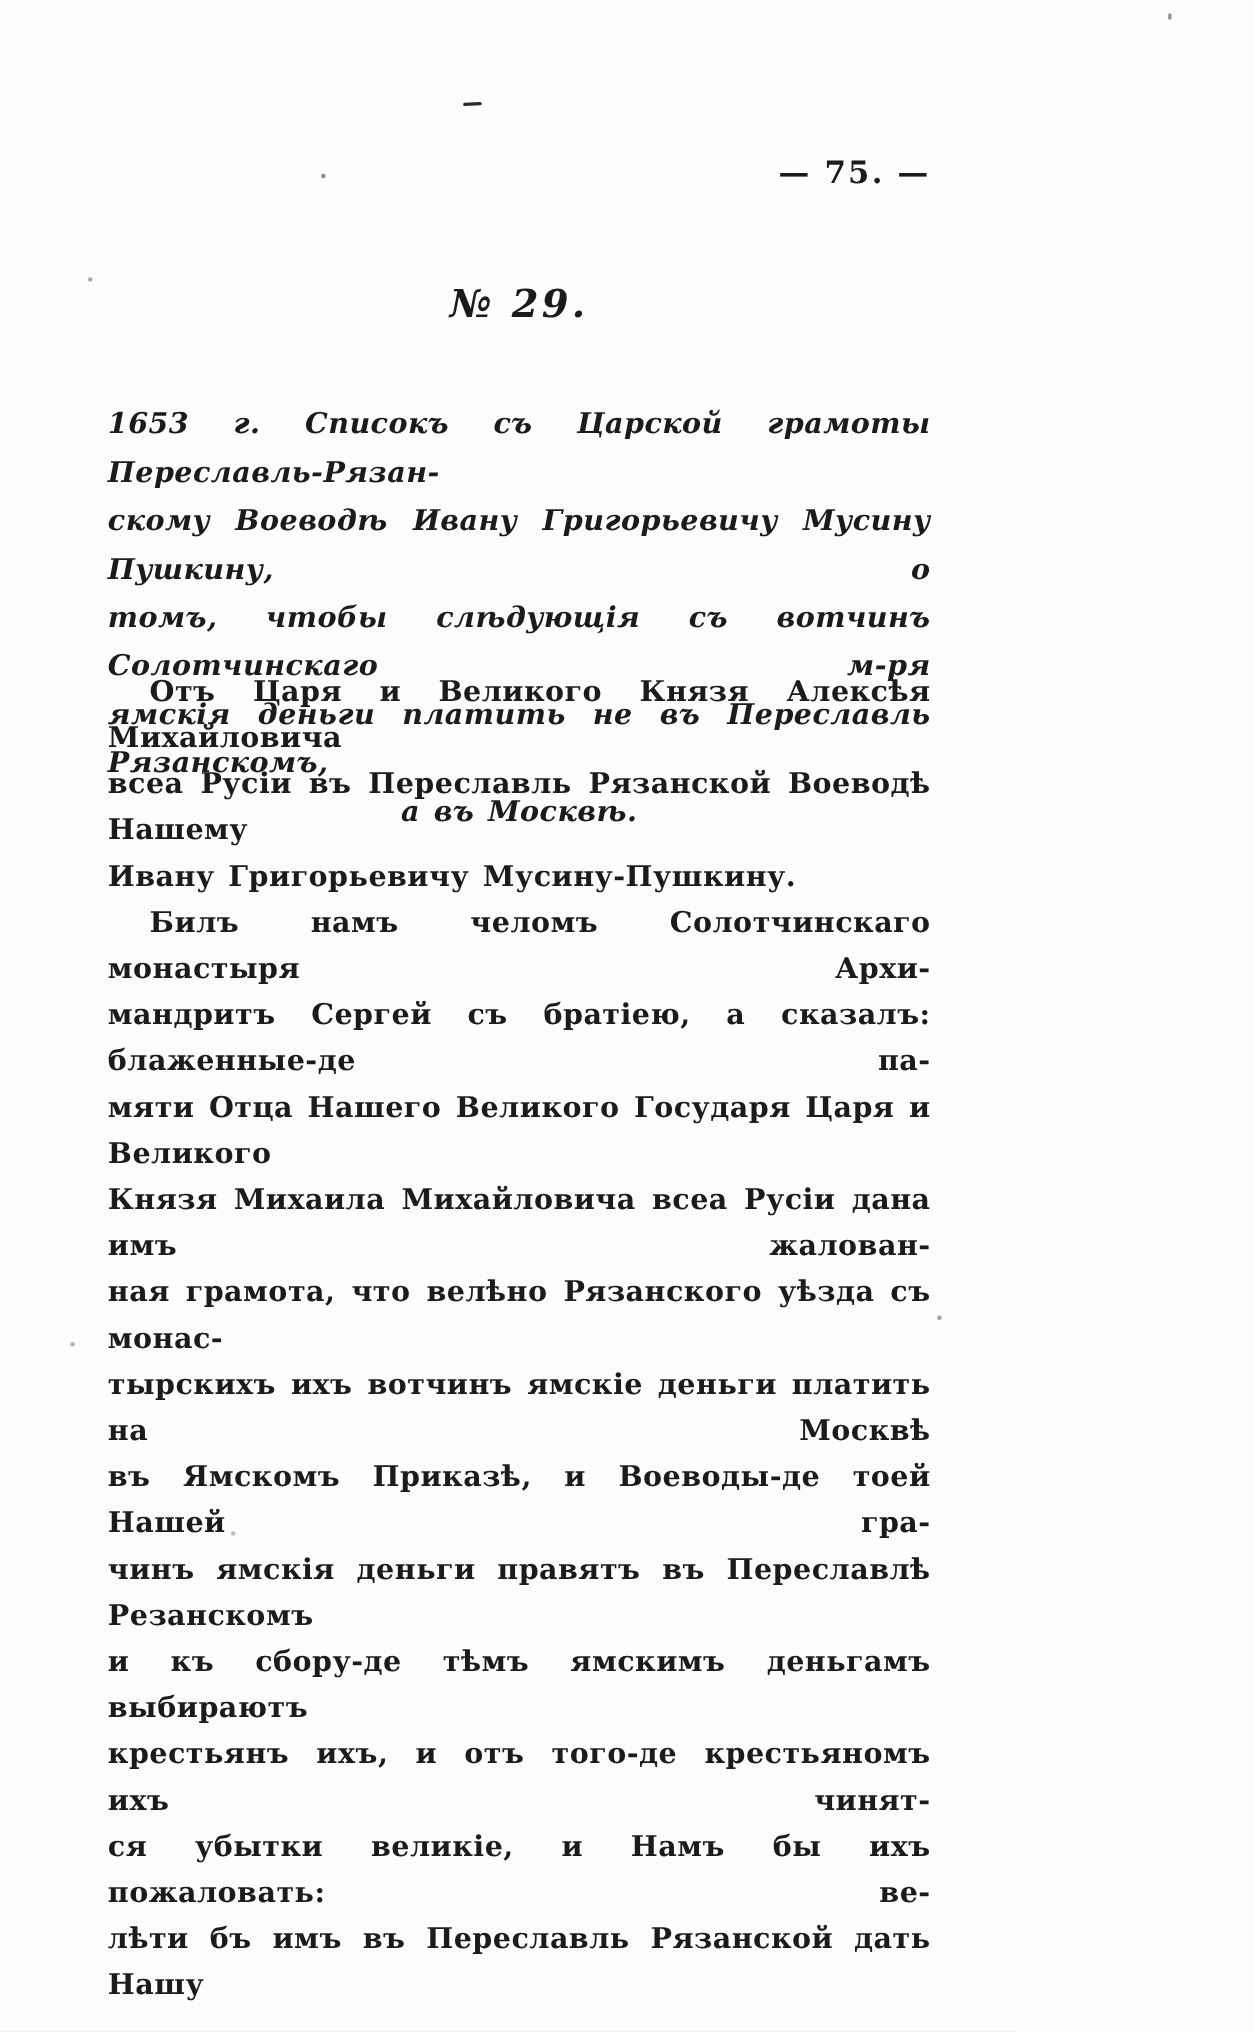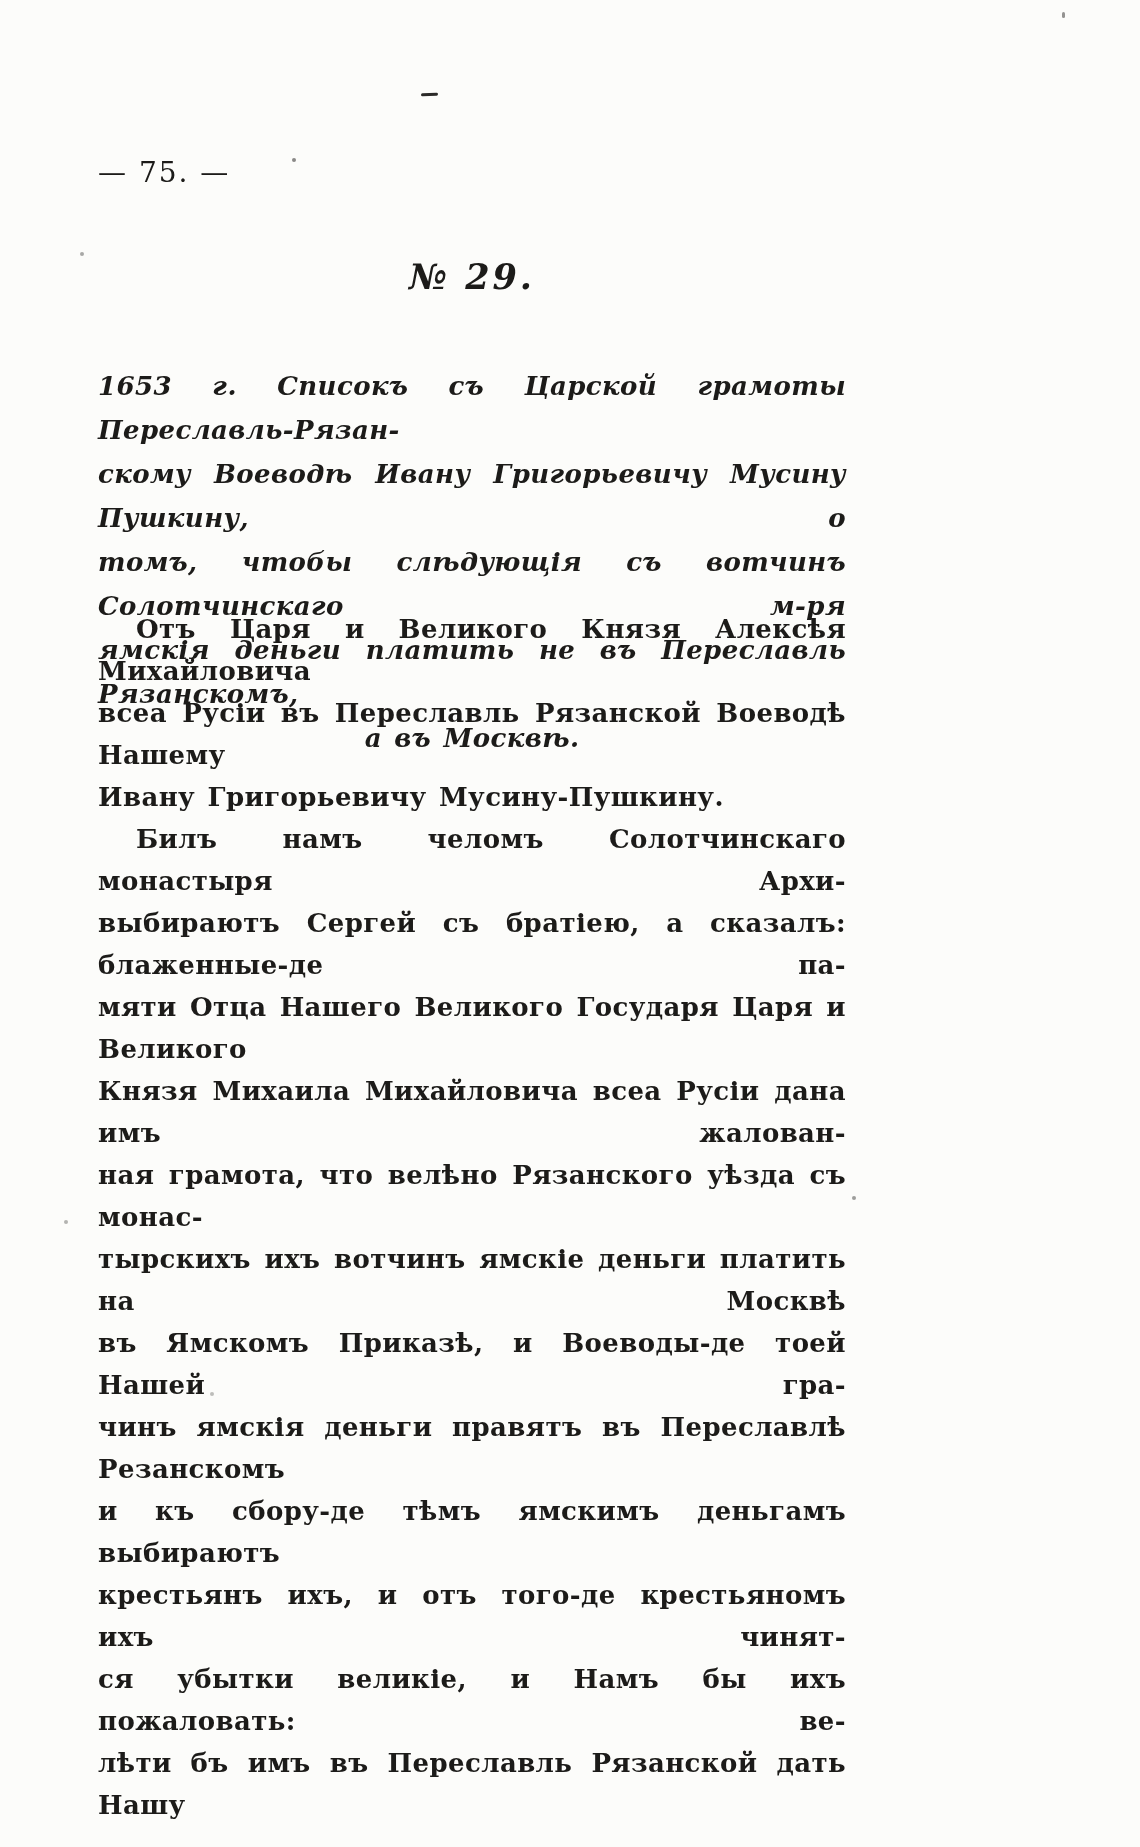--- a/index.html
+++ b/index.html
@@ -23,23 +23,23 @@
   .a-dot2{left:80px;top:252px;width:4px;height:4px;opacity:.4;border-radius:50%;}
   .a-dot3{left:1062px;top:12px;width:3px;height:6px;opacity:.5;}
   .a-dot4{left:852px;top:1196px;width:4px;height:4px;opacity:.45;border-radius:50%;}
   .a-dot5{left:64px;top:1220px;width:4px;height:4px;opacity:.35;border-radius:50%;}
   .a-dot6{left:210px;top:1392px;width:4px;height:4px;opacity:.3;border-radius:50%;}
 
   .content{
     position:absolute;left:98px;top:0;width:748px;
   }
   .page-number{
-    position:absolute;top:156px;left:0;width:100%;
-    text-align:left;
-    font-size:28px;font-weight:400;
+    position:absolute;top:140px;left:0;width:100%;
+    text-align:right;
+    font-size:28px;font-weight:700;
     letter-spacing:2px;
   }
   .doc-number{
     position:absolute;top:256px;left:0;width:100%;
     text-align:center;
     font-size:35px;font-weight:700;font-style:italic;
     letter-spacing:3px;
   }
   .header-block{
     position:absolute;top:364px;left:0;width:100%;
@@ -93,21 +93,21 @@
     </div>
 
     <div class="body-block">
       <div>
         <div class="line j indent">Отъ Царя и Великого Князя Алексѣя Михайловича</div>
         <div class="line j">всеа Русіи въ Переславль Рязанской Воеводѣ Нашему</div>
         <div class="line left">Ивану Григорьевичу Мусину-Пушкину.</div>
       </div>
       <div>
         <div class="line j indent">Билъ намъ челомъ Солотчинскаго монастыря Архи-</div>
-        <div class="line j">выбираютъ Сергей съ братіею, а сказалъ: блаженные-де па-</div>
+        <div class="line j">мандритъ Сергей съ братіею, а сказалъ: блаженные-де па-</div>
         <div class="line j">мяти Отца Нашего Великого Государя Царя и Великого</div>
         <div class="line j">Князя Михаила Михайловича всеа Русіи дана имъ жалован-</div>
         <div class="line j">ная грамота, что велѣно Рязанского уѣзда съ монас-</div>
         <div class="line j">тырскихъ ихъ вотчинъ ямскіе деньги платить на Москвѣ</div>
         <div class="line j">въ Ямскомъ Приказѣ, и Воеводы-де тоей Нашей гра-</div>
         <div class="line j">чинъ ямскія деньги правятъ въ Переславлѣ Резанскомъ</div>
         <div class="line j">и къ сбору-де тѣмъ ямскимъ деньгамъ выбираютъ</div>
         <div class="line j">крестьянъ ихъ, и отъ того-де крестьяномъ ихъ чинят-</div>
         <div class="line j">ся убытки великіе, и Намъ бы ихъ пожаловать: ве-</div>
         <div class="line j">лѣти бъ имъ въ Переславль Рязанской дать Нашу</div>

